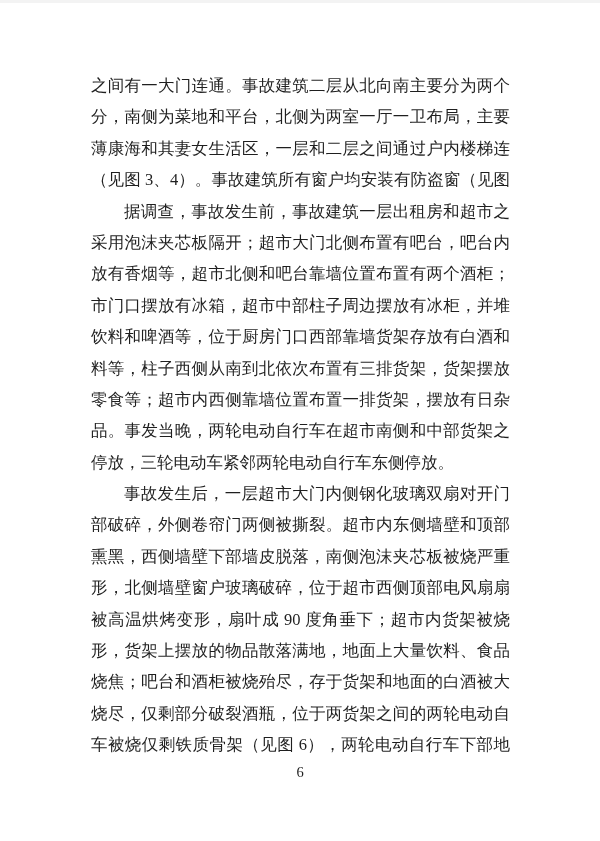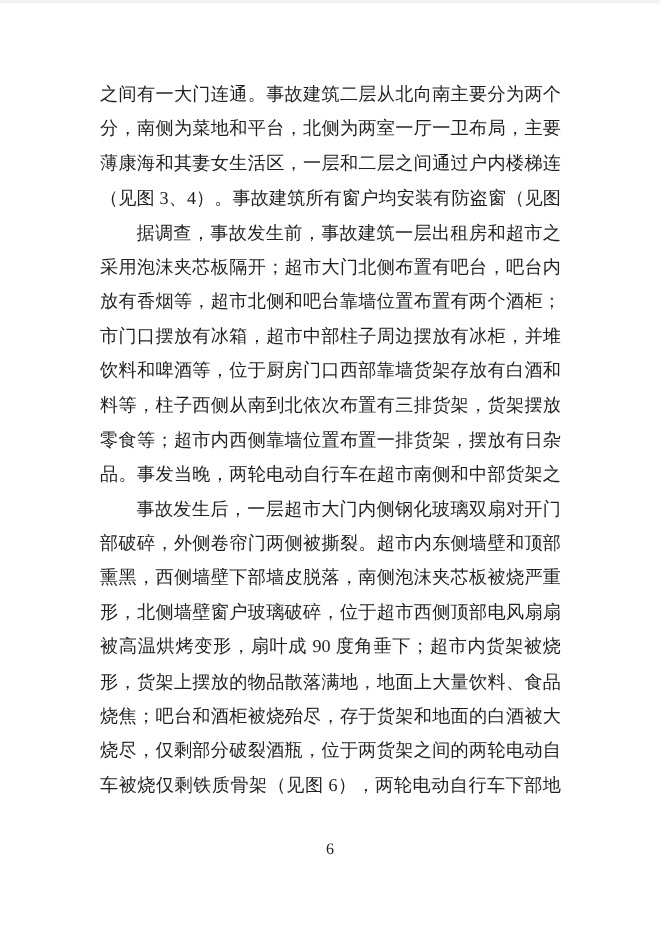--- a/index.html
+++ b/index.html
@@ -68,20 +68,21 @@
       <div class="text-line">薄康海和其妻女生活区，一层和二层之间通过户内楼梯连接。</div>
       <div class="text-line">（见图 3、4）。事故建筑所有窗户均安装有防盗窗（见图 7）。</div>
       <div class="text-line indent">据调查，事故发生前，事故建筑一层出租房和超市之间</div>
       <div class="text-line">采用泡沫夹芯板隔开；超市大门北侧布置有吧台，吧台内存</div>
       <div class="text-line">放有香烟等，超市北侧和吧台靠墙位置布置有两个酒柜；超</div>
       <div class="text-line">市门口摆放有冰箱，超市中部柱子周边摆放有冰柜，并堆放</div>
       <div class="text-line">饮料和啤酒等，位于厨房门口西部靠墙货架存放有白酒和饮</div>
       <div class="text-line">料等，柱子西侧从南到北依次布置有三排货架，货架摆放有</div>
       <div class="text-line">零食等；超市内西侧靠墙位置布置一排货架，摆放有日杂物</div>
       <div class="text-line">品。事发当晚，两轮电动自行车在超市南侧和中部货架之间</div>
+      <div class="text-line short">停放，三轮电动车紧邻两轮电动自行车东侧停放。</div>
       <div class="text-line indent">事故发生后，一层超市大门内侧钢化玻璃双扇对开门全</div>
       <div class="text-line">部破碎，外侧卷帘门两侧被撕裂。超市内东侧墙壁和顶部被</div>
       <div class="text-line">熏黑，西侧墙壁下部墙皮脱落，南侧泡沫夹芯板被烧严重变</div>
       <div class="text-line">形，北侧墙壁窗户玻璃破碎，位于超市西侧顶部电风扇扇叶</div>
       <div class="text-line">被高温烘烤变形，扇叶成 90 度角垂下；超市内货架被烧变</div>
       <div class="text-line">形，货架上摆放的物品散落满地，地面上大量饮料、食品被</div>
       <div class="text-line">烧焦；吧台和酒柜被烧殆尽，存于货架和地面的白酒被大火</div>
       <div class="text-line">烧尽，仅剩部分破裂酒瓶，位于两货架之间的两轮电动自行</div>
       <div class="text-line">车被烧仅剩铁质骨架（见图 6），两轮电动自行车下部地面瓷</div>
     </div>

